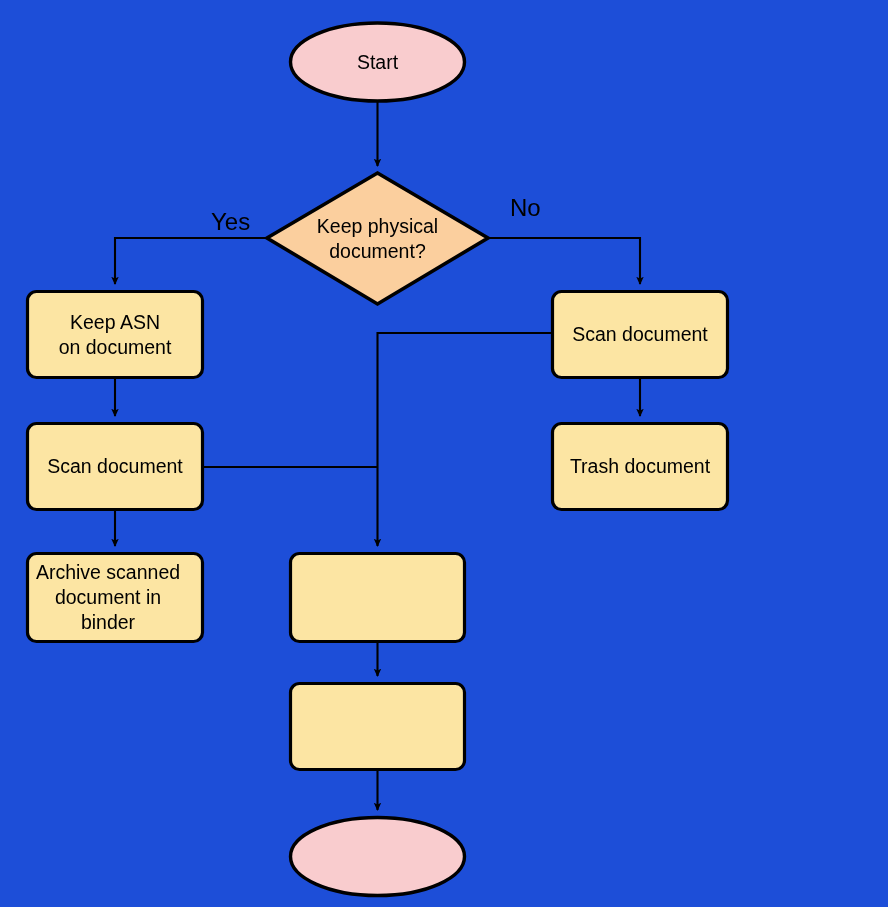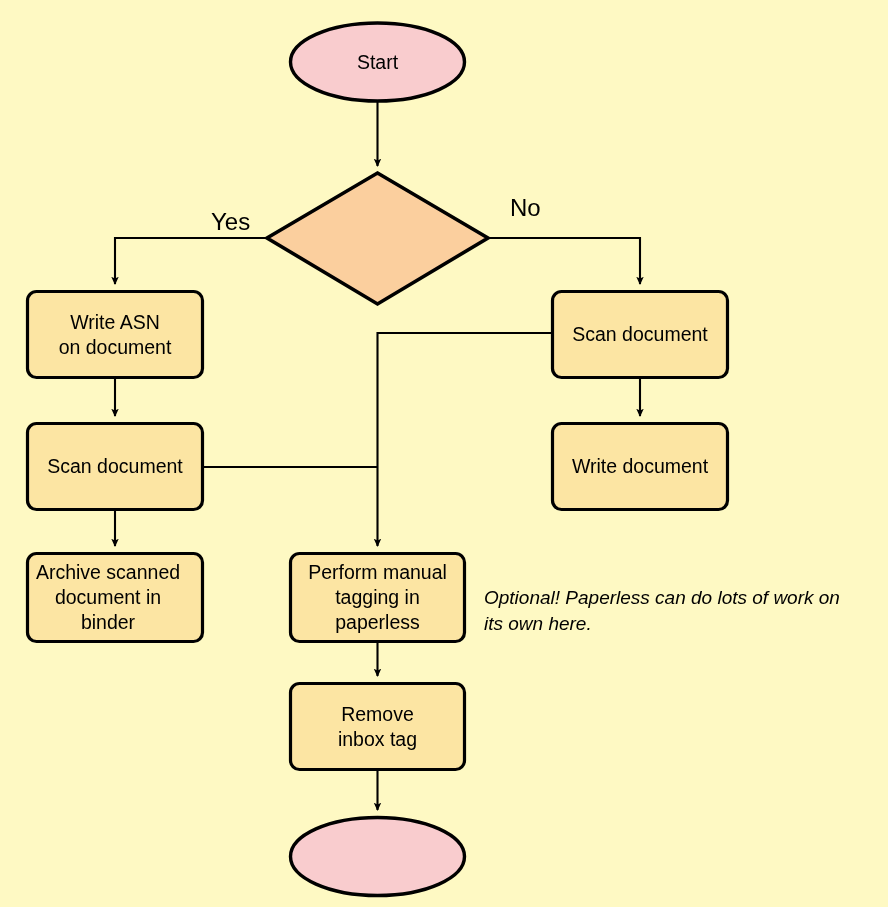--- a/index.html
+++ b/index.html
@@ -9,21 +9,21 @@
     background: #ffffff;
   }
   body {
     font-family: "Liberation Sans", sans-serif;
     -webkit-font-smoothing: antialiased;
   }
   #flow-root {
     position: relative;
     width: 888px;
     height: 907px;
-    background: #fef9c3;
+    background: #1d4ed8;
     overflow: hidden;
   }
   #flow-svg {
     position: absolute;
     left: 0;
     top: 0;
     width: 888px;
     height: 907px;
   }
   .node-label {
@@ -108,42 +108,37 @@
 
     <rect x="290.5" y="553.5" width="174" height="88" rx="9" ry="9" fill="#fce5a3" stroke="#000000" stroke-width="3.2"></rect>
 
     <rect x="290.5" y="683.5" width="174" height="86" rx="9" ry="9" fill="#fce5a3" stroke="#000000" stroke-width="3.2"></rect>
 
     <ellipse cx="377.5" cy="856.5" rx="87" ry="39" fill="#f9ccce" stroke="#000000" stroke-width="3.4"></ellipse>
   </svg>
 
   <div class="node-label" style="left:289px; top:22px; width:177px; height:80px;">Start</div>
 
+  <div class="node-label" style="left:265px; top:172px; width:225px; height:133px;">Keep physical
+document?</div>
 
-  <div class="node-label" style="left:26px; top:290px; width:178px; height:89px;">Write ASN
+  <div class="node-label" style="left:26px; top:290px; width:178px; height:89px;">Keep ASN
 on document</div>
 
   <div class="node-label" style="left:26px; top:422px; width:178px; height:89px;">Scan document</div>
 
   <div class="node-label" style="left:26px; top:552px; width:164px; height:91px;">Archive scanned
 document in
 binder</div>
 
   <div class="node-label" style="left:551px; top:290px; width:178px; height:89px;">Scan document</div>
 
-  <div class="node-label" style="left:551px; top:422px; width:178px; height:89px;">Write document</div>
+  <div class="node-label" style="left:551px; top:422px; width:178px; height:89px;">Trash document</div>
 
-  <div class="node-label" style="left:289px; top:552px; width:177px; height:91px;">Perform manual
-tagging in
-paperless</div>
 
-  <div class="node-label" style="left:289px; top:682px; width:177px; height:89px;">Remove
-inbox tag</div>
 
 
   <div class="edge-label" style="left:211px; top:211px;">Yes</div>
 
   <div class="edge-label" style="left:510px; top:197px;">No</div>
 
-  <div class="annotation" style="left:484px; top:585px; width:404px;">Optional! Paperless can do lots of work on
-its own here.</div>
 
 </div>
 
 </body></html>

